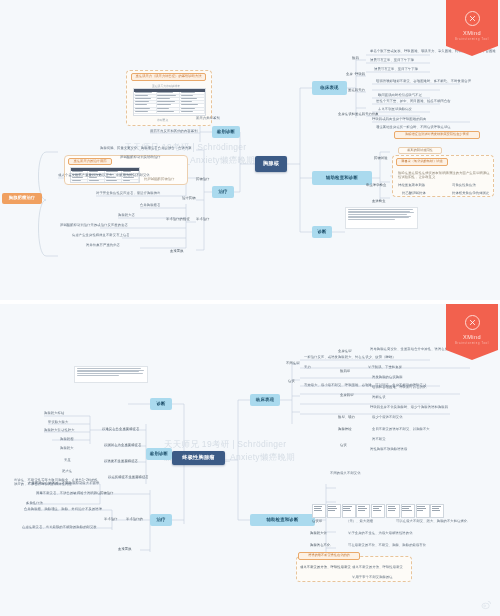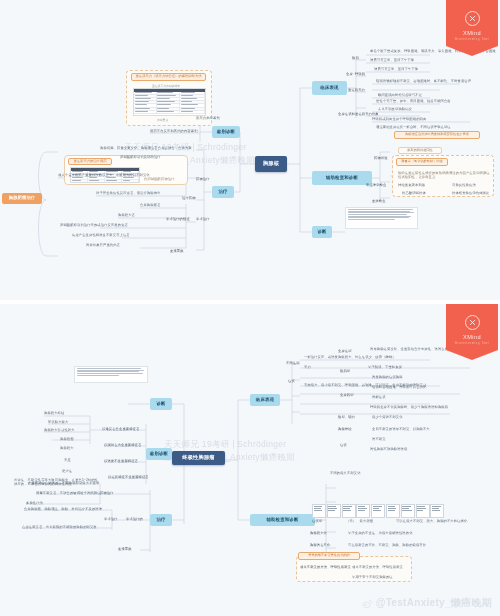--- a/index.html
+++ b/index.html
@@ -600,14 +600,13 @@
     <div class="btag">Brainstorming Tool</div>
   </div>
 </div>
 
 <div class="wm-bottom">
   <svg viewBox="0 0 24 24">
     <ellipse cx="10" cy="15" rx="8" ry="6" fill="none" stroke="#d5dde5" stroke-width="1.6"></ellipse>
     <circle cx="8" cy="15" r="2" fill="none" stroke="#d5dde5" stroke-width="1.3"></circle>
     <path d="M16 5 a5 5 0 0 1 5 5" fill="none" stroke="#d5dde5" stroke-width="1.6" stroke-linecap="round"></path>
   </svg>
-  <span>@TestAnxiety_懒癌晚期</span>
 </div>
 
 </body></html>

